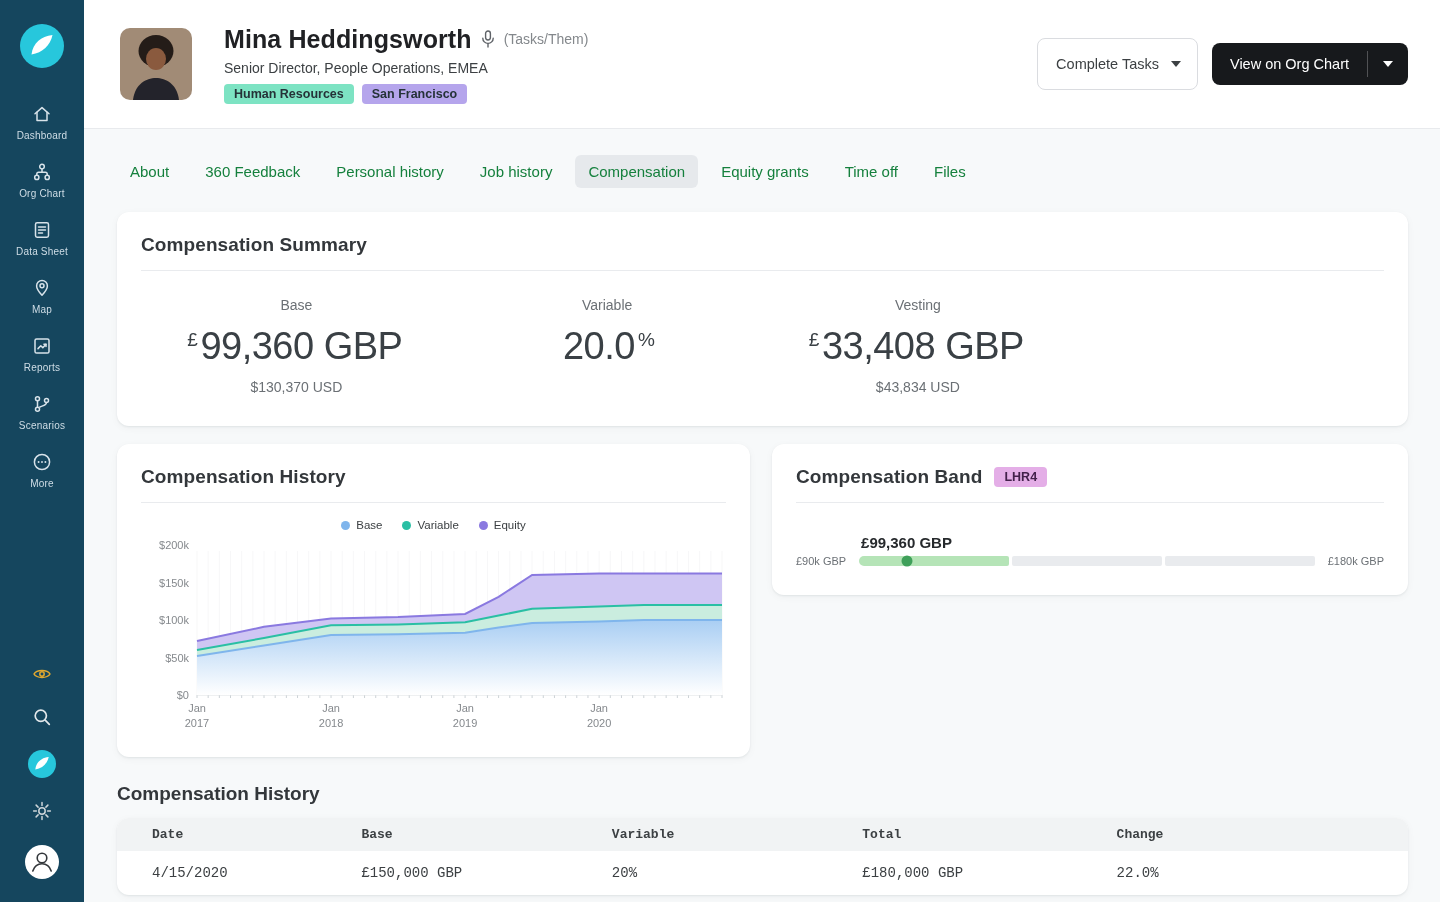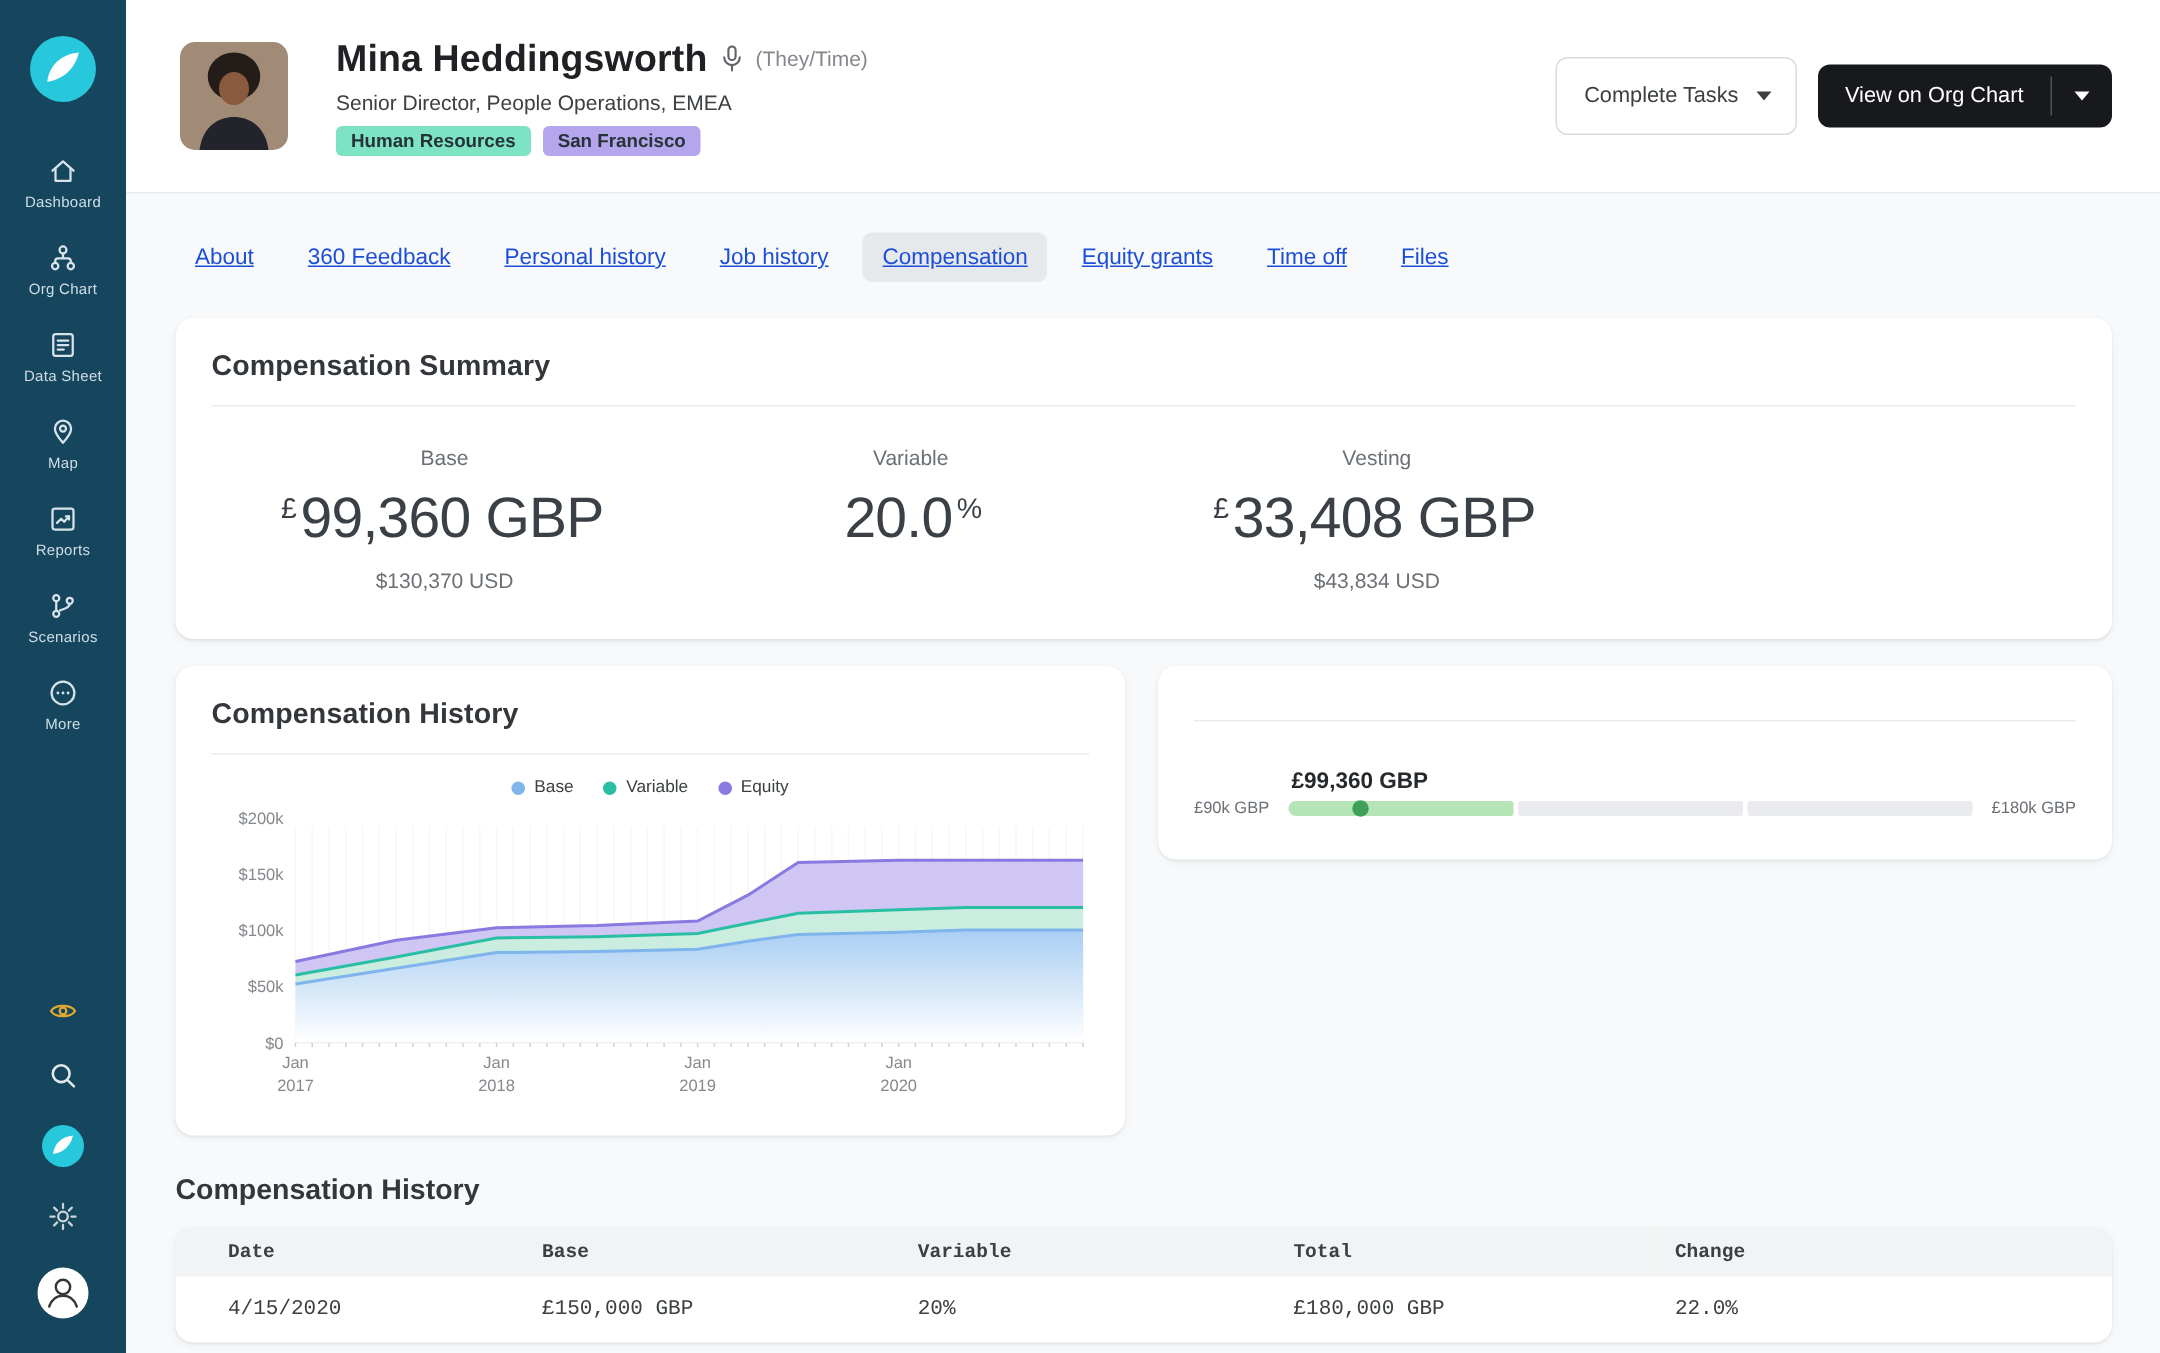--- a/index.html
+++ b/index.html
@@ -41,22 +41,22 @@
     overflow:hidden; cursor:pointer; }
   .btn-dark .lbl { display:flex; align-items:center; padding:0 18px; color:#fff; font-size:14.5px; }
   .btn-dark .sep { width:1px; background:rgba(255,255,255,0.25); margin:8px 0; }
   .btn-dark .caret-part { display:flex; align-items:center; padding:0 15px; }
   .caret-white { width:0; height:0; border-left:5px solid transparent; border-right:5px solid transparent;
     border-top:6px solid #fff; }
 
   
   .content { flex:1; padding:0 32px 0 33px; overflow:hidden; }
   .tabs { margin-top:26px; display:flex; gap:10px; align-items:center; }
-  .tab { border:none; background:none; font-family:inherit; font-size:15px; color:#1d4ed8;
-    padding:8px 13px; border-radius:6px; cursor:pointer;text-decoration:underline; }
+  .tab { border:none; background:none; font-family:inherit; font-size:15px; color:#15803d;
+    padding:8px 13px; border-radius:6px; cursor:pointer; }
   .tab.active { background:#e6e9ec; font-weight:400; }
 
   .card { background:#fff; border-radius:12px;
     box-shadow:0 1px 2px rgba(25,39,52,0.08), 0 2px 8px rgba(25,39,52,0.04); }
   .card-title { font-size:19px; font-weight:600; color:#33373b; letter-spacing:0.1px; }
   .divider { height:1px; background:#e9ebee; margin-top:14px; }
 
   .summary-card { margin-top:24px; padding:22px 24px 30px; }
   .summary-grid { display:grid; grid-template-columns:repeat(4,1fr); margin-top:26px; text-align:center; }
   .col-label { font-size:14px; color:#6b7075; }
@@ -213,21 +213,21 @@
         </svg>
       </div>
       <div class="id-block">
         <div class="name-row">
           <span class="person-name">Mina Heddingsworth</span>
           <svg width="14" height="18" viewBox="0 0 14 18" fill="none" stroke="#5f6368" stroke-width="1.4" stroke-linecap="round">
             <rect x="4.6" y="1" width="4.8" height="9" rx="2.4"></rect>
               <path d="M1.8 8.2a5.2 5.2 0 0 0 10.4 0"></path>
               <path d="M7 13.6V17"></path>
           </svg>
-          <span class="pronouns">(They/Time)</span>
+          <span class="pronouns">(Tasks/Them)</span>
         </div>
         <div class="job-title">Senior Director, People Operations, EMEA</div>
         <div class="tag-row">
           <span class="tag" style="background: rgb(125, 227, 195);">Human Resources</span>
           <span class="tag" style="background: rgb(181, 165, 236);">San Francisco</span>
         </div>
       </div>
       <div class="header-actions">
         <button class="btn-light">
           <span>Complete Tasks</span>
@@ -417,20 +417,24 @@
               <text x="190.04255319148936" y="173" text-anchor="middle" class="axis-label">Jan</text>
               <text x="190.04255319148936" y="188" text-anchor="middle" class="axis-label">2018</text>
               <text x="324.0851063829787" y="173" text-anchor="middle" class="axis-label">Jan</text>
               <text x="324.0851063829787" y="188" text-anchor="middle" class="axis-label">2019</text>
               <text x="458.12765957446805" y="173" text-anchor="middle" class="axis-label">Jan</text>
               <text x="458.12765957446805" y="188" text-anchor="middle" class="axis-label">2020</text>
             </svg>
         </section>
 
         <section class="card band-card">
+          <div class="band-title-row">
+            <span class="card-title">Compensation Band</span>
+            <span class="badge-lhr">LHR4</span>
+          </div>
           <div class="divider"></div>
           <div class="band-widget">
             <div class="band-value-wrap">
               <span class="band-value" style="left: 10.4%;">£99,360 GBP</span>
             </div>
             <span class="band-minmax" style="grid-column:1">£90k GBP</span>
             <div class="band-track" style="grid-column:2">
               <span class="seg" style="background: rgb(181, 228, 183);"></span>
               <span class="seg"></span>
               <span class="seg"></span>

